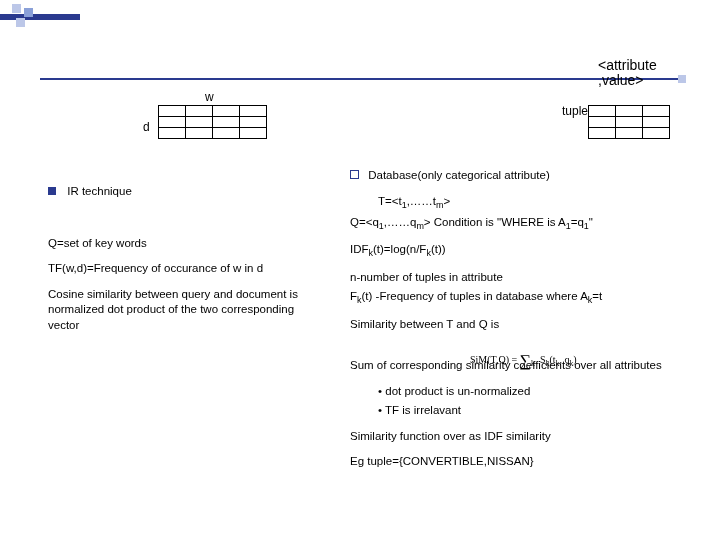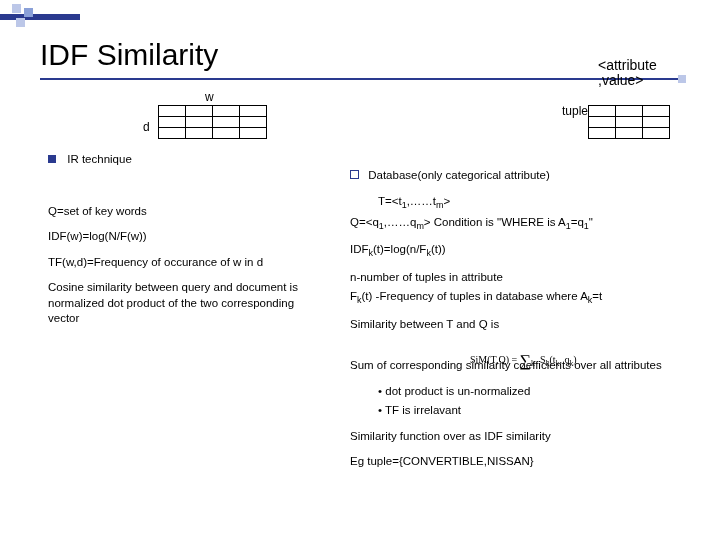--- a/index.html
+++ b/index.html
@@ -83,21 +83,21 @@
   .label-tuple { position:absolute; font-size:12px;margin-left:10px; }
 
   
   .col {
     position: absolute;
     font-size: 11.5px;
     line-height: 1.35;
   }
   .col.left {
     left: 48px;
-    top: 152px;
+    top: 184px;
     width: 290px;
   }
   .col.right {
     left: 350px;
     top: 168px;
     width: 340px;
   }
   .bullet-sq {
     display: inline-block;
     width: 8px;
@@ -136,21 +136,20 @@
 
 <div class="slide">
 
   <div class="corner-deco">
     <div class="bar"></div>
     <div class="sq s1"></div>
     <div class="sq s2"></div>
     <div class="sq s3"></div>
   </div>
 
-  <div class="title">IDF Similarity</div>
   <div class="rule">
       <div class="dot"></div>
     </div>
 
   <div class="label-w" style="left:205px; top:90px;">w</div>
   <table class="grid" style="left:158px; top:105px;">
     <tbody>
         <tr>
           <td></td>
           <td></td>
@@ -196,21 +195,20 @@
     </table>
   <div class="label-tuple" style="left:552px; top:104px;">tuple</div>
 
   <div class="col left">
     <div class="row">
       <span class="bullet-sq"></span>
       <span>IR technique</span>
     </div>
     <div style="height:26px;"></div>
     <div class="row">Q=set of key words</div>
-    <div class="row">IDF(w)=log(N/F(w))</div>
     <div class="row">TF(w,d)=Frequency of occurance of w in d</div>
     <div class="row" style="width:250px;">Cosine similarity between query and document is normalized dot product of the two corresponding vector</div>
     <div style="height:78px;"></div>
   </div>
 
   <div class="col right">
     <div class="row">
       <span class="bullet-sq-outline"></span>
       <span>Database(only categorical attribute)</span>
     </div>

